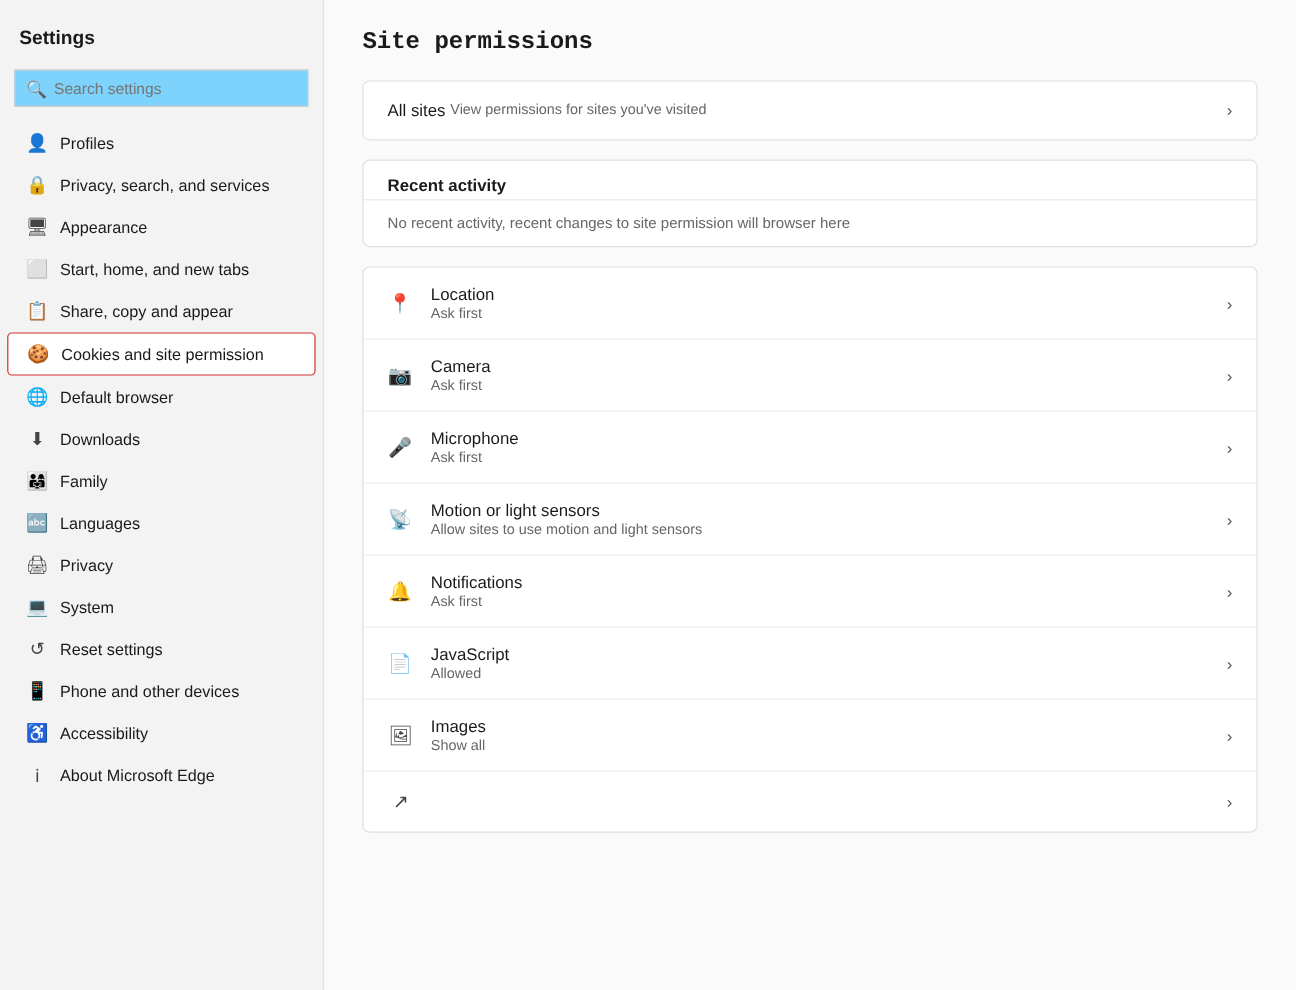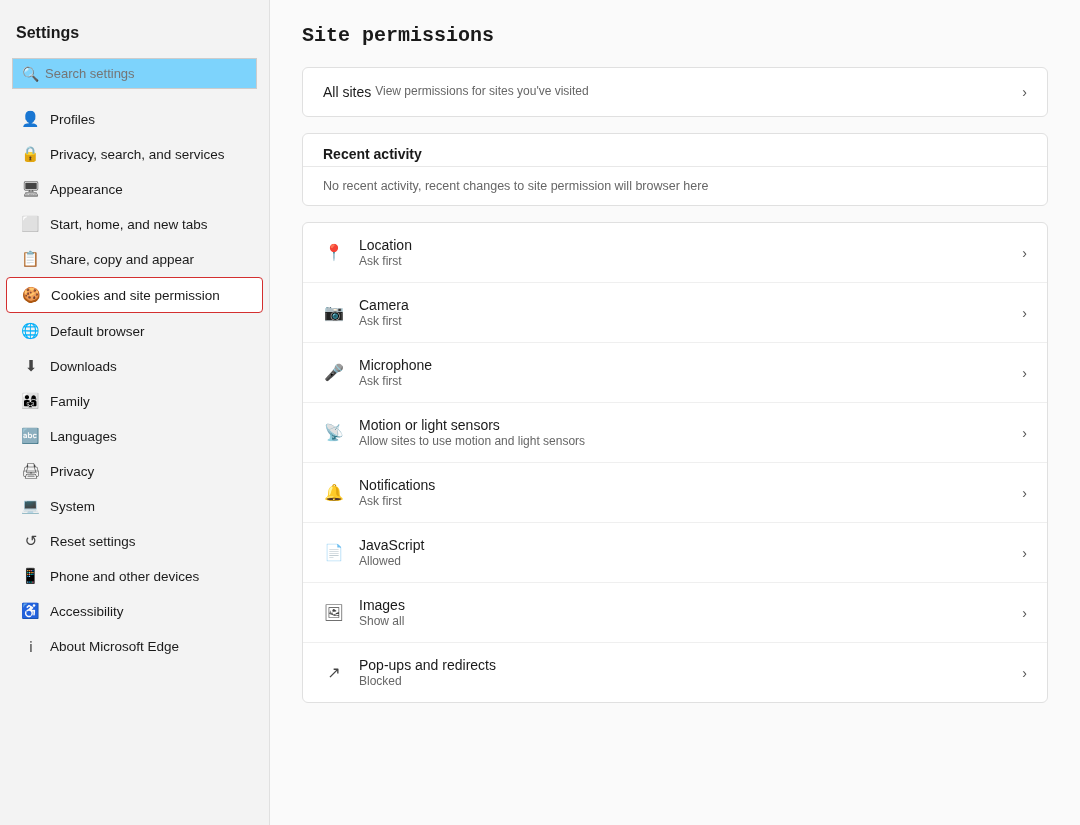--- a/index.html
+++ b/index.html
@@ -300,22 +300,18 @@
             <div>
               <div class="perm-text-title">Images</div>
               <div class="perm-text-sub">Show all</div>
             </div>
           </div>
           <span class="chevron">›</span>
         </div>
         <div class="perm-row">
           <div class="perm-left">
             <div class="perm-icon">↗</div>
-            <div>
-              <div class="perm-text-title">Pop-ups and redirects</div>
-              <div class="perm-text-sub">Blocked</div>
-            </div>
           </div>
           <span class="chevron">›</span>
         </div>
       </div>
   </div>
 </div>
 
 </body></html>

